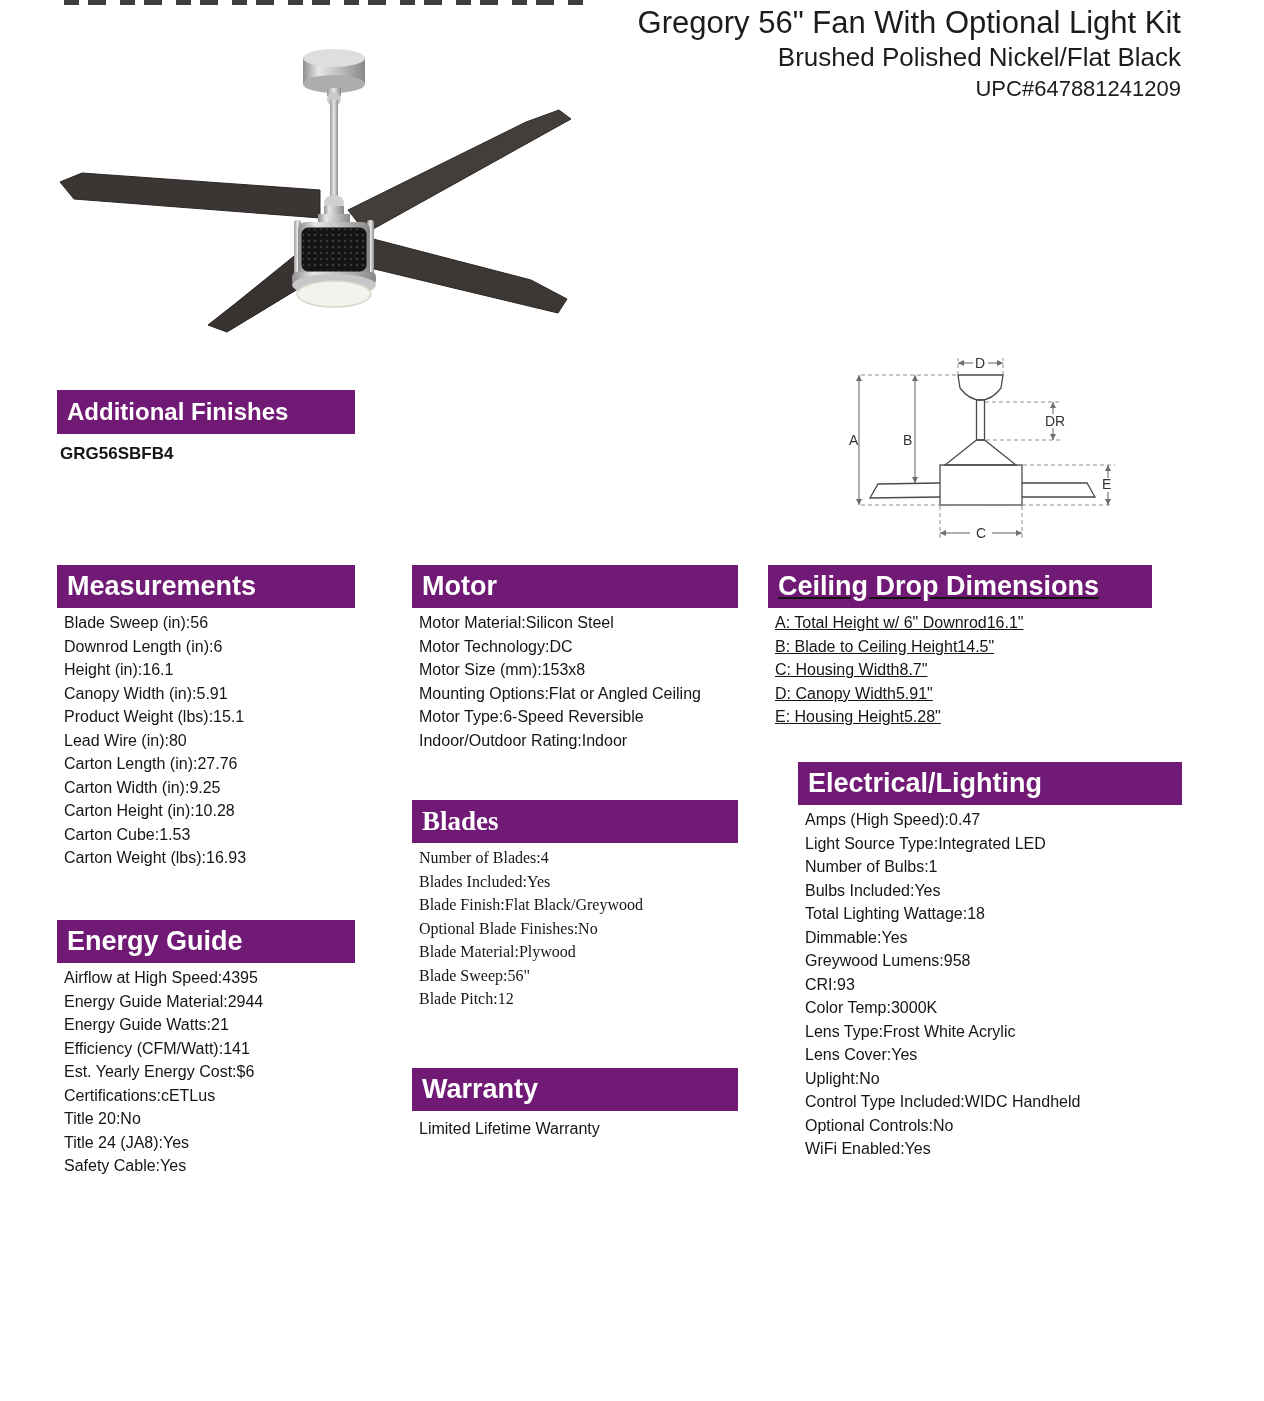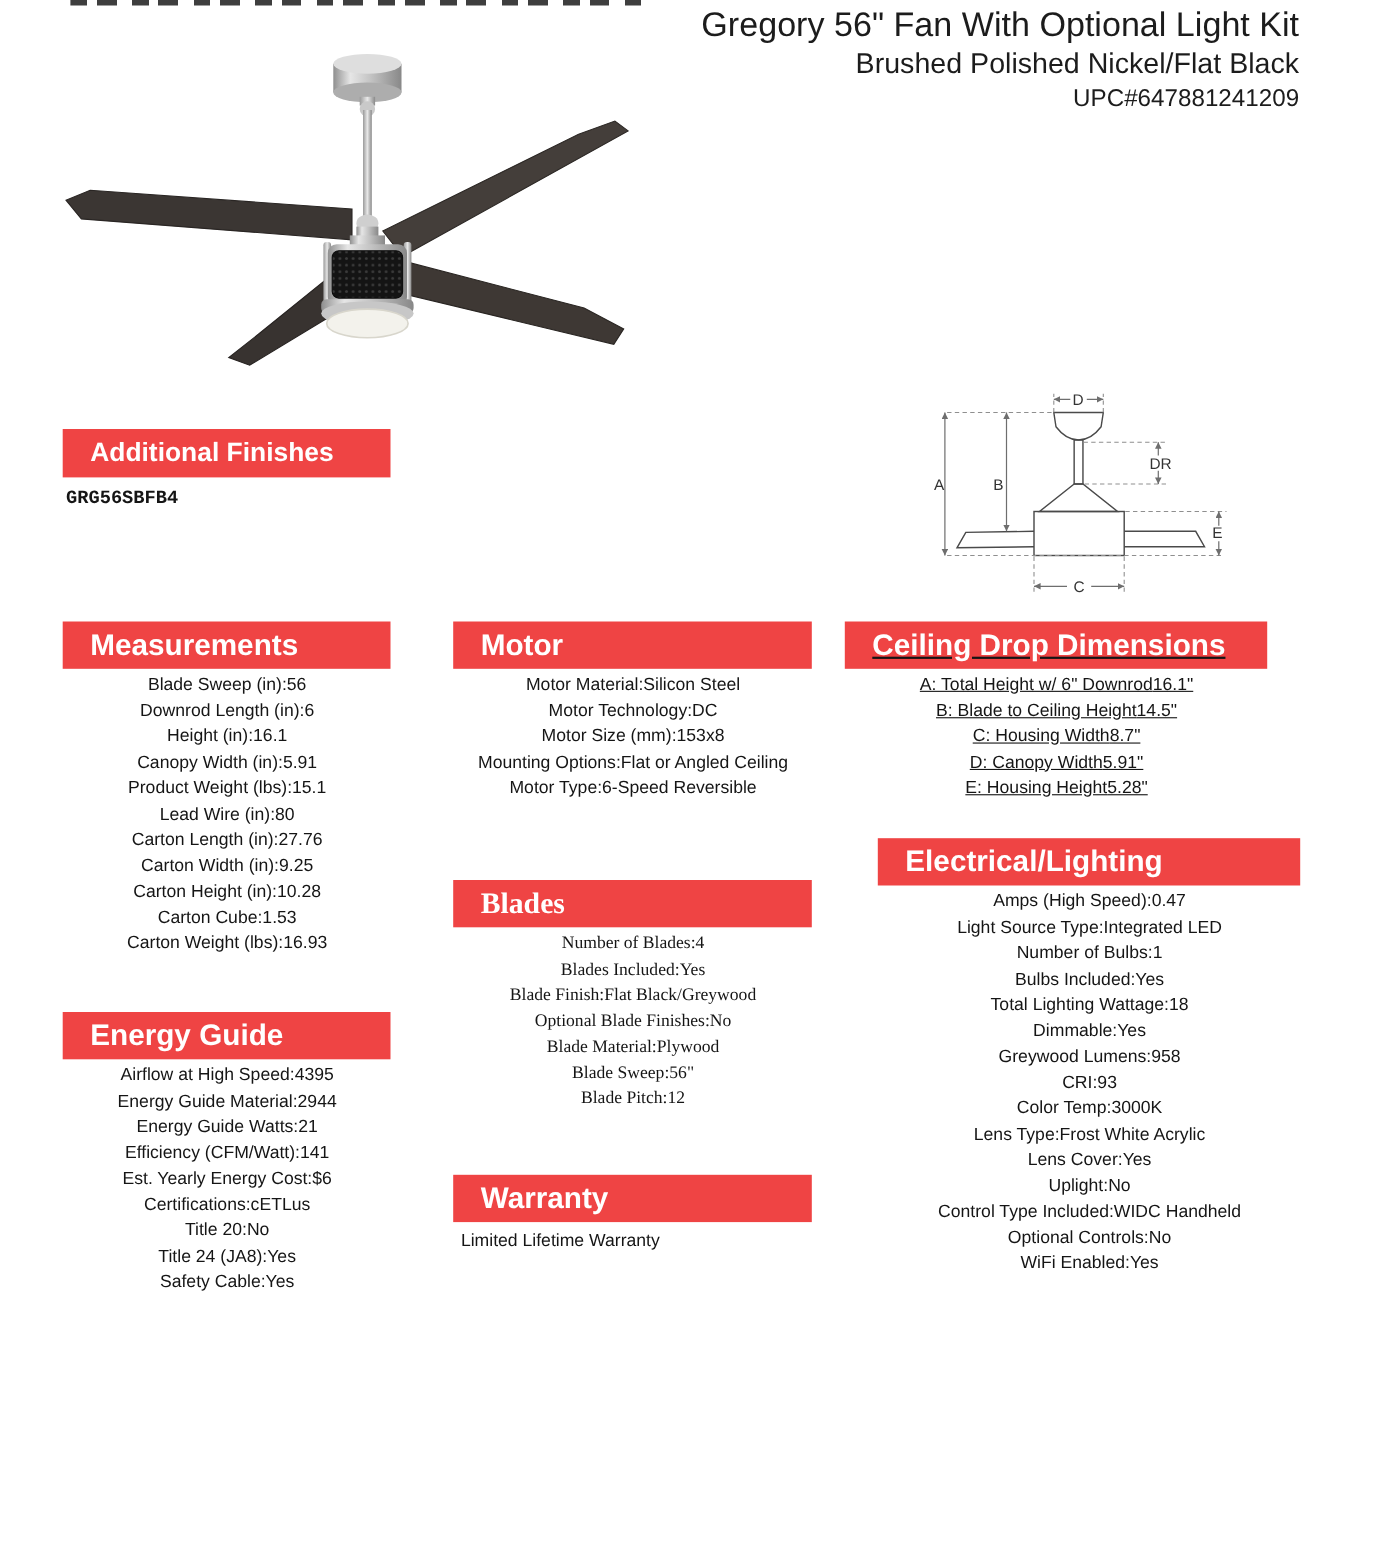--- a/index.html
+++ b/index.html
@@ -15,33 +15,33 @@
     background:repeating-linear-gradient(90deg,#1c1c1c 0 15px,transparent 15px 24px,#1c1c1c 24px 42px,transparent 42px 56px);
     opacity:.85;
   }
   
   .title-block{top:4px;right:83px;text-align:right;color:#1c1c1c;}
   .title-l1{font-size:31px;line-height:37px;}
   .title-l2{font-size:26px;line-height:33px;}
   .title-l3{font-size:22px;line-height:30px;}
   
   .sec-head{
-    background:#ef4444;color:#ffffff;font-weight:bold;
-    height:43px;display:flex;align-items:center;padding-left:25px;
+    background:#701a75;color:#ffffff;font-weight:bold;
+    height:43px;display:flex;align-items:center;padding-left:10px;
     font-size:27px;box-sizing:border-box;
   }
   .sec-head.small{font-size:24px;height:44px;}
   .spec{box-sizing:border-box;}
   .sec-rows{margin-top:3px;}
   .spec-row{
-    display:flex;justify-content:center;align-items:baseline;
+    display:flex;justify-content:flex-start;align-items:baseline;
     line-height:23.5px;font-size:16px;padding:0 6px 0 7px;
   }
   .spec-value{text-align:right;white-space:nowrap;}
-  .sku{font-weight:bold;font-size:17px;margin-top:10px;padding-left:3px;font-family:Liberation Mono, monospace;}
+  .sku{font-weight:bold;font-size:17px;margin-top:10px;padding-left:3px;}
   .warranty-note{font-size:16px;margin-top:9px;padding-left:7px;}
   svg text{font-family:"Liberation Sans","DejaVu Sans",sans-serif;}
 </style>
 </head>
 <body>
 
 <div class="abs clipped-top"></div>
 
 <div class="abs title-block">
   <div class="title-l1">Gregory 56" Fan With Optional Light Kit</div>
@@ -266,20 +266,24 @@
         <span class="spec-value">153x8</span>
       </div>
       <div class="spec-row">
         <span class="spec-label">Mounting Options:</span>
         <span class="spec-value">Flat or Angled Ceiling</span>
       </div>
       <div class="spec-row">
         <span class="spec-label">Motor Type:</span>
         <span class="spec-value">6-Speed Reversible</span>
       </div>
+      <div class="spec-row">
+        <span class="spec-label">Indoor/Outdoor Rating:</span>
+        <span class="spec-value">Indoor</span>
+      </div>
     </div>
 </div>
 
 <div class="abs spec" style="left:412px;top:800px;width:326px;font-family:Liberation Serif, serif;">
   <div class="sec-head">
     <span>Blades</span>
   </div>
   <div class="sec-rows">
       <div class="spec-row">
         <span class="spec-label">Number of Blades:</span>

